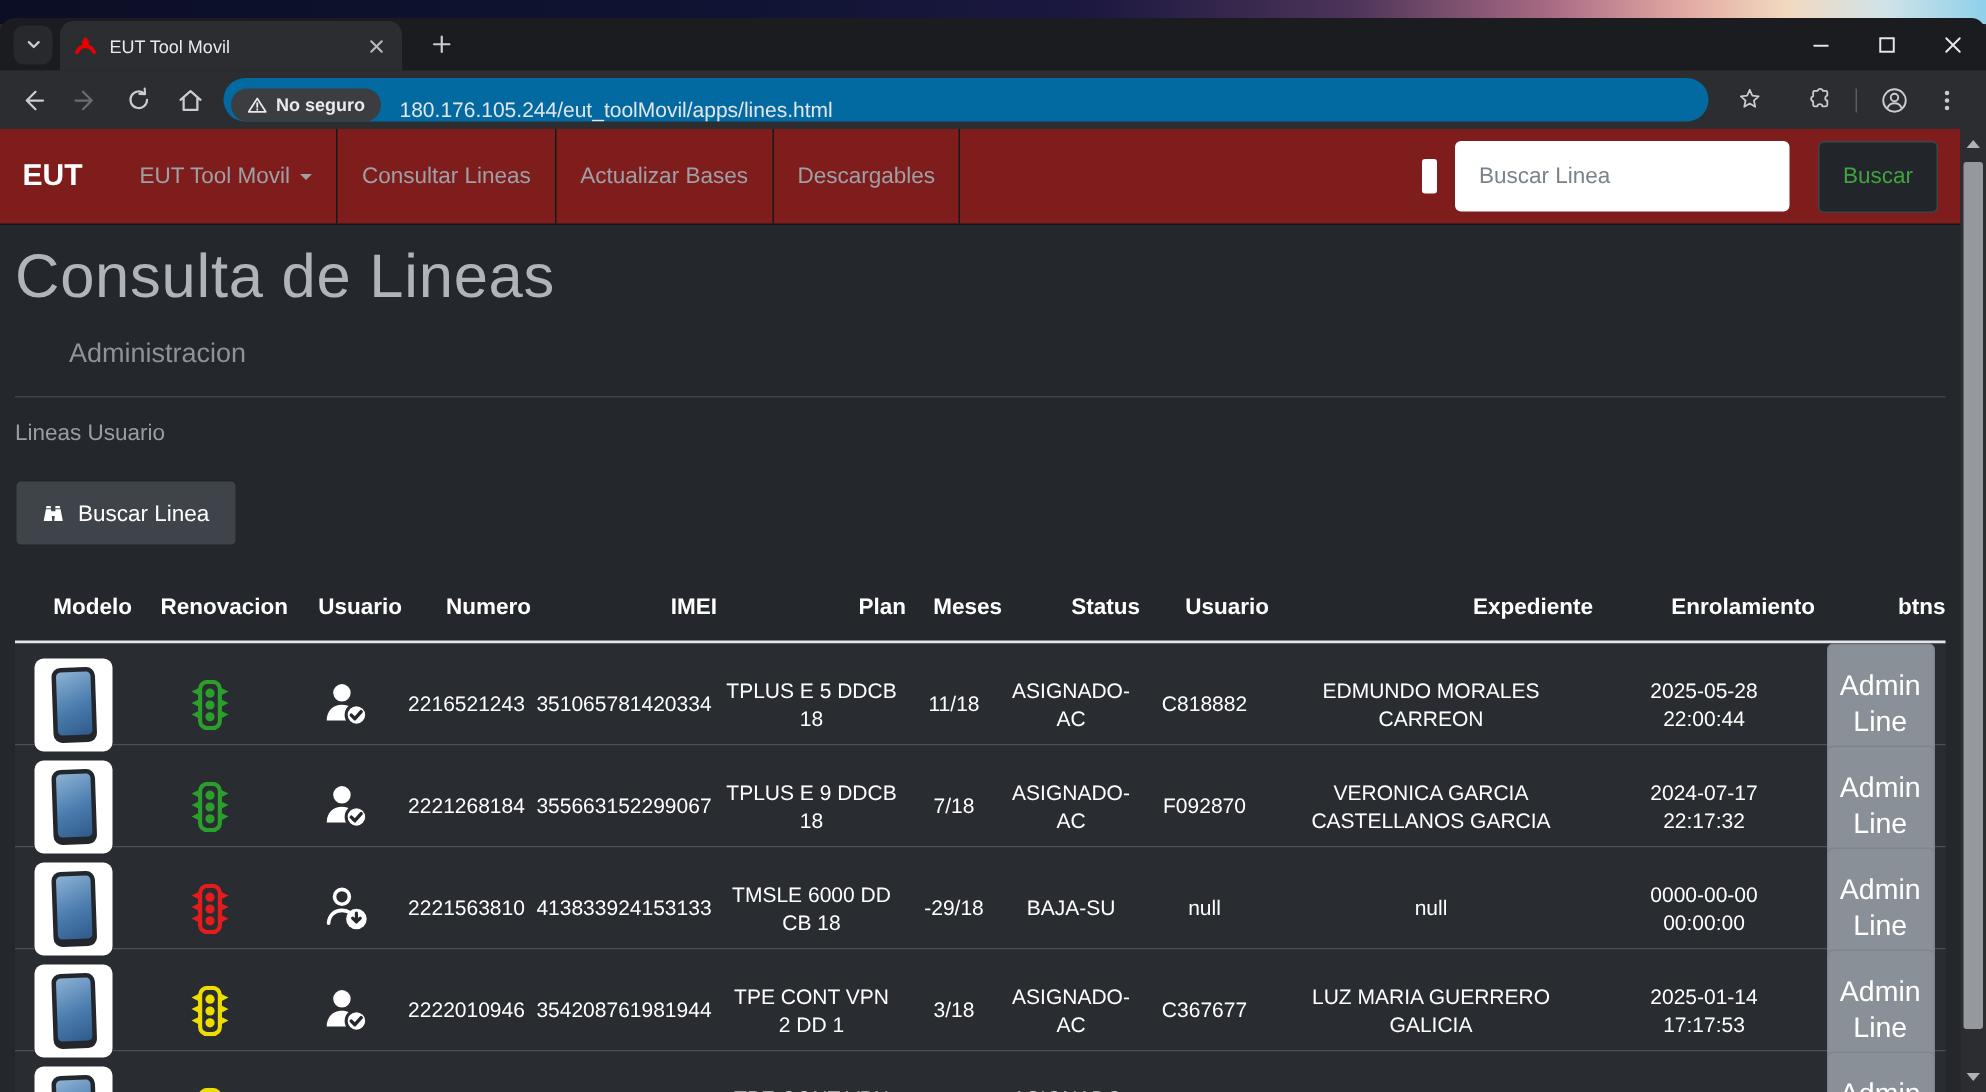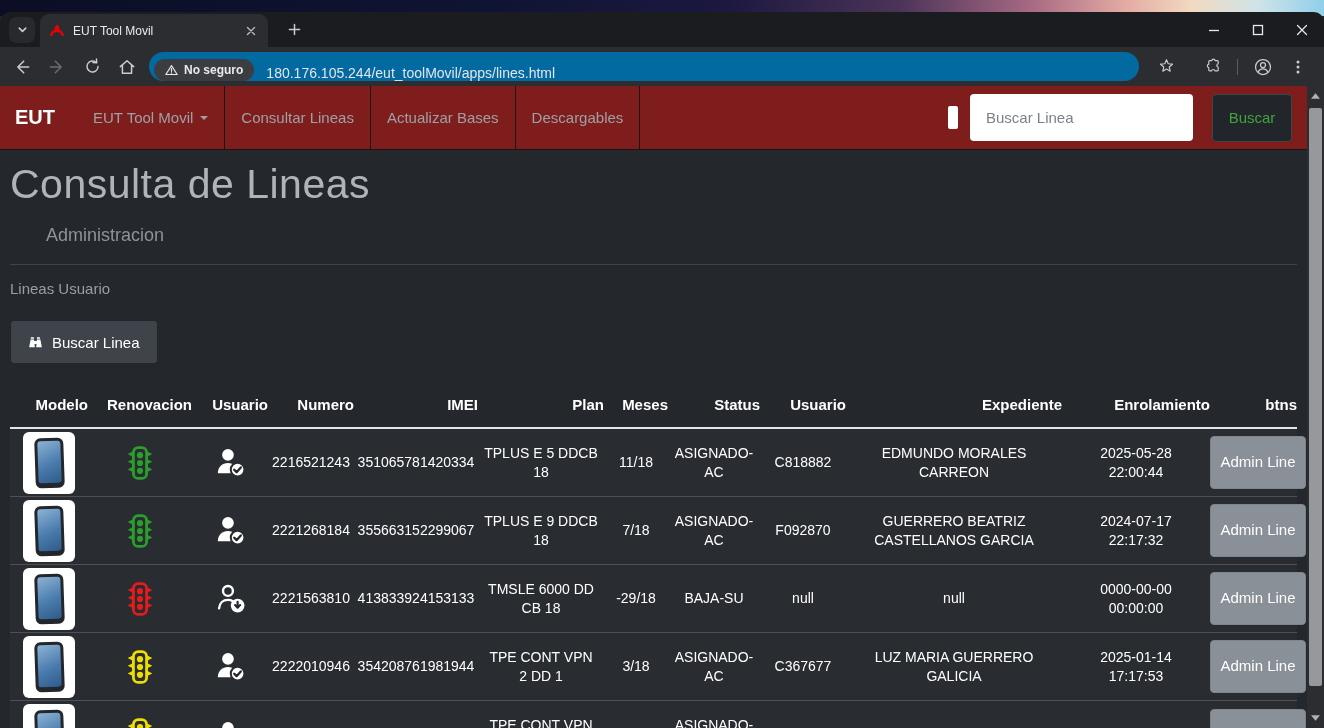--- a/index.html
+++ b/index.html
@@ -87,22 +87,22 @@
   .phone-screen { position:absolute; left:3px; right:3px; top:3px; bottom:5px; border-radius:3px;
     background:linear-gradient(155deg,#8db2d4 0%,#4a7cae 55%,#2f5a8a 100%); }
 
   .tl-icon { width:30px; height:34px; display:block; }
   .tl-icon.green { color:#2b9e2b; } .tl-icon.red { color:#e51c1c; } .tl-icon.yellow { color:#eede00; }
   .usuario-icon { width:33px; height:33px; display:block; }
   .usuario-icon use { display:none; }
   .usuario-icon.user-check use.u-check { display:inline; }
   .usuario-icon.user-down use.u-down { display:inline; }
 
-  .admin-btn { width:96px; min-height:46px; background:#8a9097; border:1px solid #7d848b; border-radius:4px;
-    color:#fff; font-size:15px; line-height:1.25; padding:16px 6px; font-family:inherit; }
+  .admin-btn { width:72px; min-height:46px; background:#8a9097; border:1px solid #7d848b; border-radius:4px;
+    color:#fff; font-size:19px; line-height:1.25; padding:16px 6px; font-family:inherit; }
 
   svg { display:block; }
 </style>
 </head>
 <body>
 
 <svg width="0" height="0" style="position:absolute">
   <symbol id="sym-traffic" viewBox="0 0 28 32">
     <path d="M7.2 5.2 L2.4 7.6 L7.2 10 Z M7.2 12.4 L2.4 14.8 L7.2 17.2 Z M7.2 19.6 L2.4 22 L7.2 24.4 Z M20.8 5.2 L25.6 7.6 L20.8 10 Z M20.8 12.4 L25.6 14.8 L20.8 17.2 Z M20.8 19.6 L25.6 22 L20.8 24.4 Z" fill="currentColor"></path>
     <rect x="7.8" y="1.5" width="12.4" height="29" rx="4.5" fill="none" stroke="currentColor" stroke-width="2.6"></rect>
@@ -345,21 +345,21 @@
                 <use class="u-check" href="#sym-user-check"></use>
                 <use class="u-down" href="#sym-user-down"></use>
               </svg>
             </div>
           <div class="td">2221268184</div>
           <div class="td">355663152299067</div>
           <div class="td pad">TPLUS E 9 DDCB 18</div>
           <div class="td">7/18</div>
           <div class="td status">ASIGNADO-AC</div>
           <div class="td">F092870</div>
-          <div class="td pad">GUERRERO BEATRIZ CASTELLANOS GARCIA</div>
+          <div class="td pad">VERONICA GARCIA CASTELLANOS GARCIA</div>
           <div class="td">
             <div>2024-07-17</div>
             <div>22:17:32</div>
           </div>
           <div class="td">
               <button class="admin-btn">Admin Line</button>
             </div>
         </div>
 
         <div class="grid12 trow">

